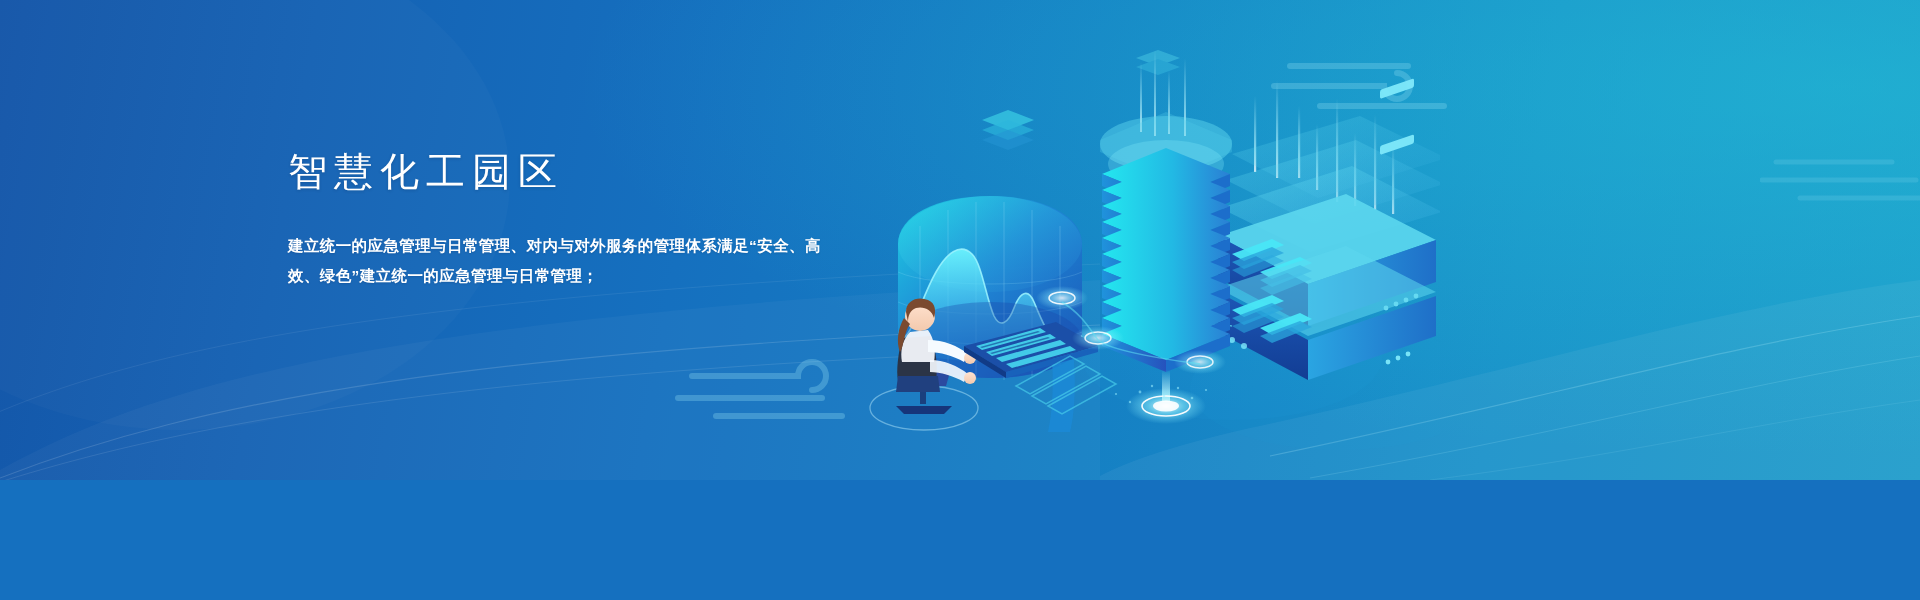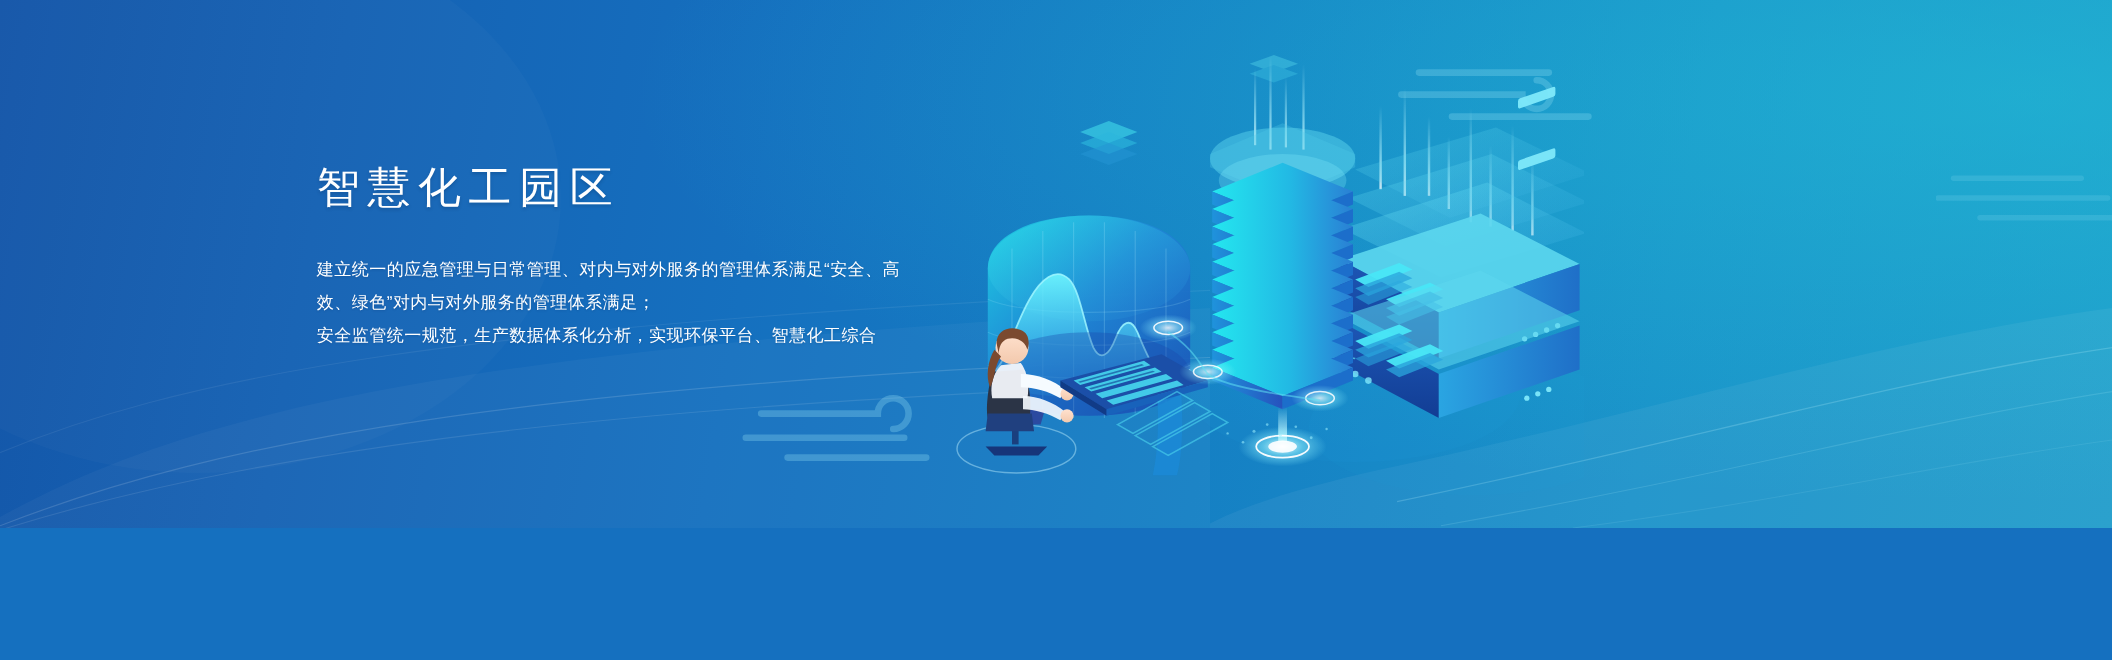--- a/index.html
+++ b/index.html
@@ -41,21 +41,21 @@
   }
   .desc{
     margin-top:34px;
     color:#ffffff;
     font-size:15.5px;
     font-weight:400;
     line-height:30px;
     letter-spacing:.4px;
     text-shadow:0 1px 2px rgba(0,30,70,.18);
   }
-  .desc p{white-space:nowrap;}
+  .desc p{white-space:nowrap;font-weight:bold;}
 
   
   .illus{
     position:absolute;
     left:840px; top:40px;
     width:600px; height:420px;
     z-index:5;
   }
   .illus svg{position:absolute;left:0;top:0;}
 </style>
@@ -106,22 +106,21 @@
 
     <svg style="left:-120px;top:-60px;" width="760" height="520" viewBox="0 0 760 520">
       <ellipse cx="300" cy="240" rx="330" ry="250" fill="rgba(255,255,255,0.022)"></ellipse>
     </svg>
   </div>
 
   <div class="text-col">
     <h1 class="title">智慧化工园区</h1>
     <div class="desc">
       <p>建立统一的应急管理与日常管理、对内与对外服务的管理体系满足“安全、高</p>
-      <p>效、绿色”对内与对外服务的管理体系满足；</p>
-      <p>安全监管统一规范，生产数据体系化分析，实现环保平台、智慧化工综合</p>
+      <p>效、绿色”建立统一的应急管理与日常管理；</p>
     </div>
   </div>
 
   <div class="illus">
     <svg width="600" height="420" viewBox="0 0 600 420">
       <defs>
         <linearGradient id="gCylBody" x1="0" y1="0" x2="1" y2="1">
           <stop offset="0%" stop-color="#1fd7e6"></stop>
           <stop offset="45%" stop-color="#1f86d6"></stop>
           <stop offset="100%" stop-color="#1a4fb4"></stop>

